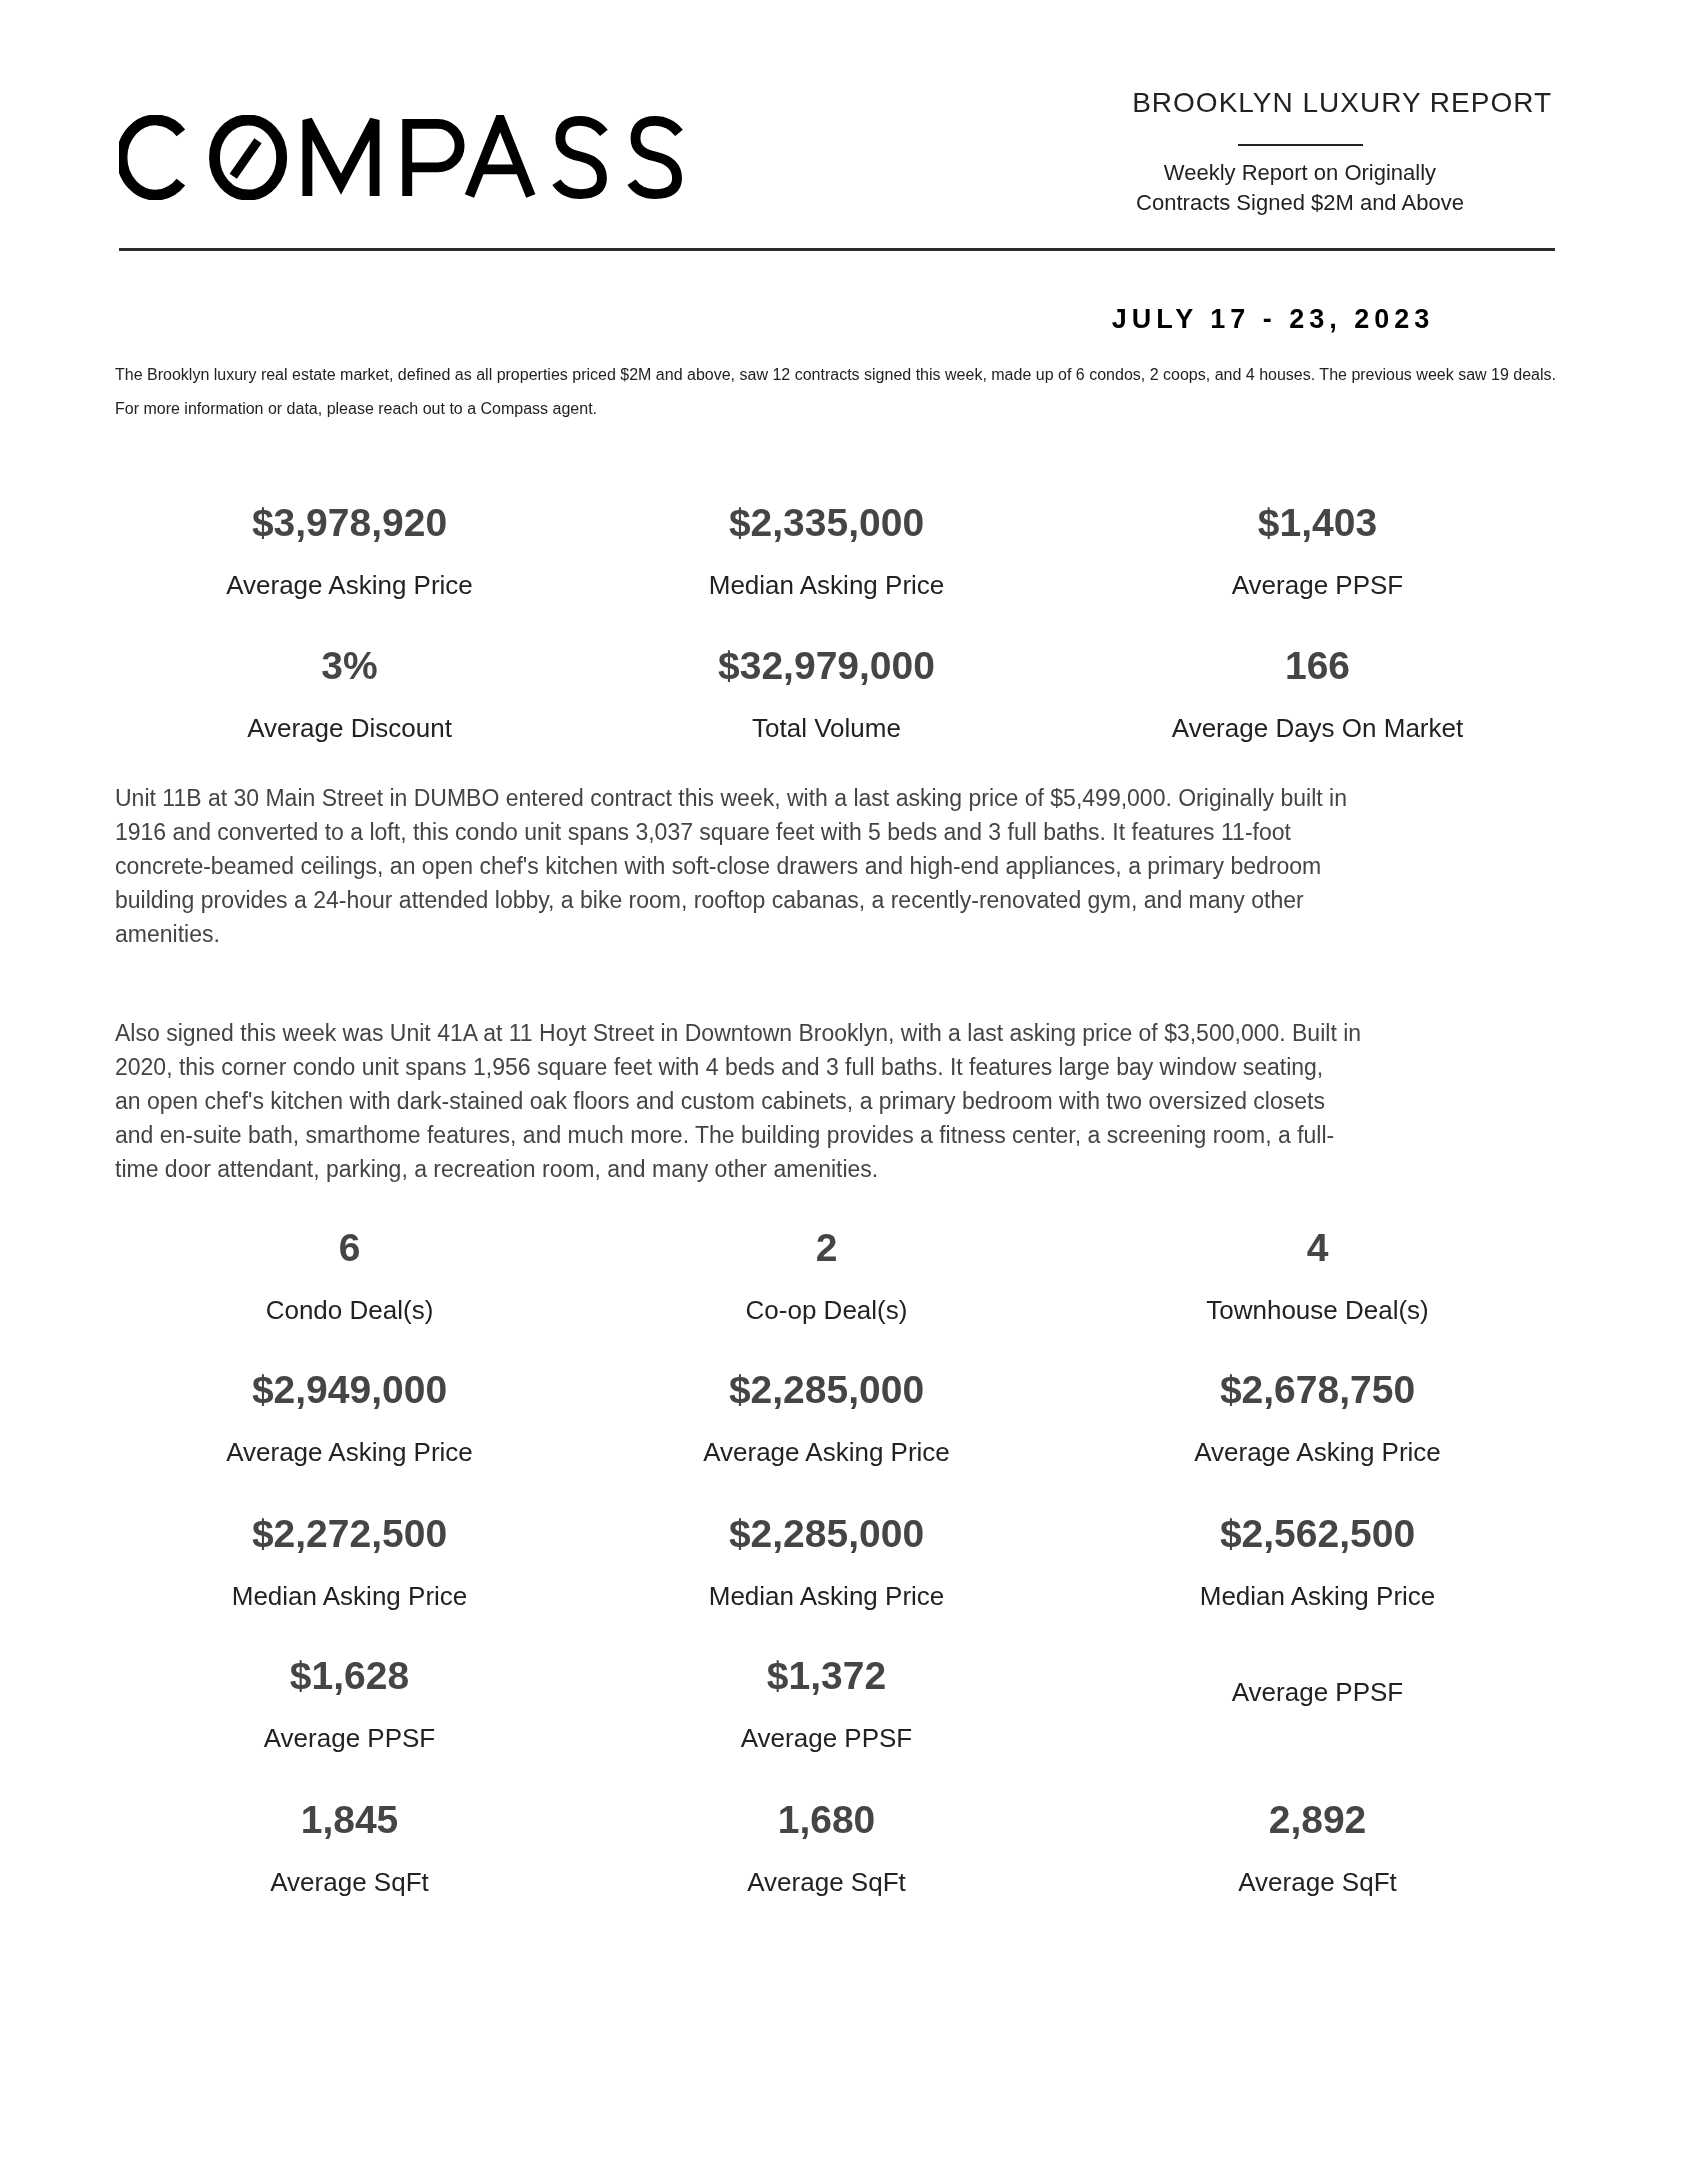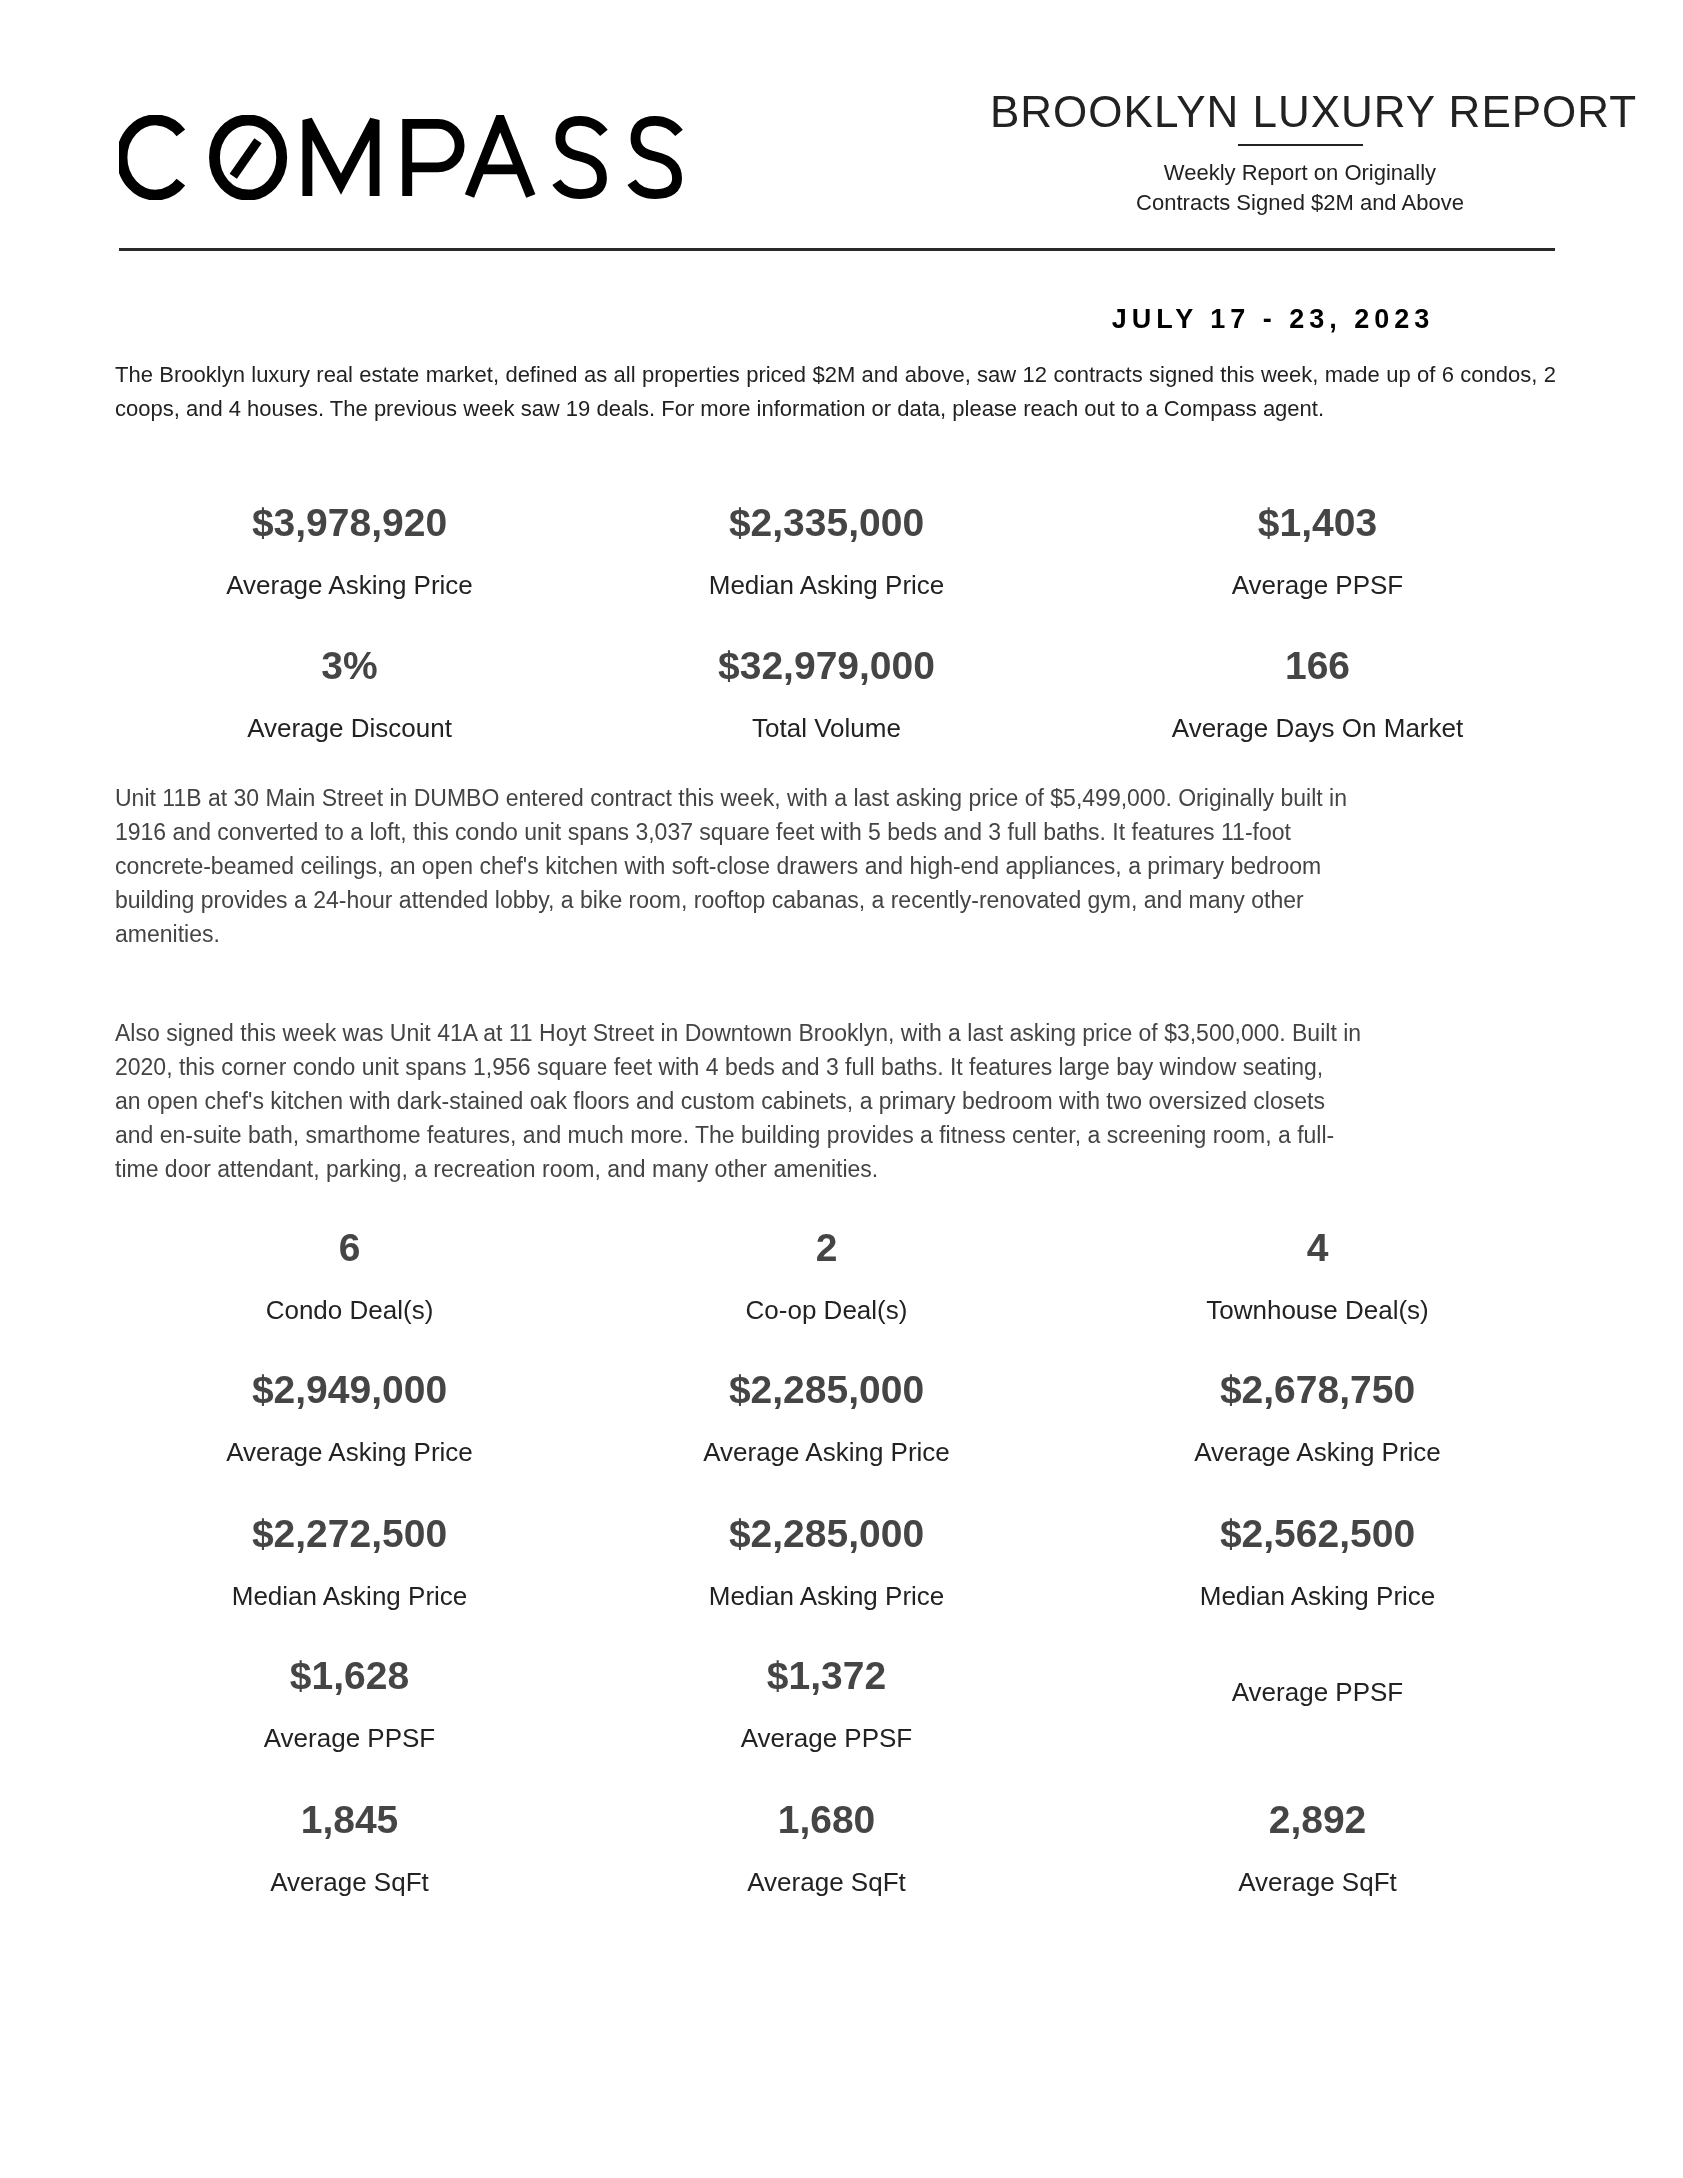--- a/index.html
+++ b/index.html
@@ -1,25 +1,25 @@
 <!DOCTYPE html>
 <html><head>
 <meta charset="utf-8">
 <style>
   html, body { margin: 0; padding: 0; background: #ffffff; }
   body { width: 1683px; height: 2178px; position: relative; overflow: hidden; font-family: "Liberation Sans", sans-serif; color: #222222; }
   .abs { position: absolute; }
   #logo { left: 119px; top: 115px; width: 614px; height: 85px; }
   #logo svg { width: 100%; height: 100%; display: block; }
-  #report-title { left: 990px; width: 562px; top: 87px; text-align: right; font-size: 44px; letter-spacing: 1px; color: #222; white-space: nowrap; }
+  #report-title { left: 990px; width: 562px; top: 87px; text-align: right; font-size: 28px; letter-spacing: 1px; color: #222; white-space: nowrap; }
   #title-rule { left: 1238px; width: 125px; top: 144px; height: 0; border-top: 2px solid #222; }
   #subtitle { left: 1040px; width: 520px; top: 158px; text-align: center; font-size: 22px; line-height: 30px; color: #222; }
   #header-rule { left: 119px; width: 1436px; top: 248px; height: 0; border-top: 3px solid #2a2a2a; }
   #date-range { left: 990px; width: 566px; top: 304px; text-align: center; font-size: 27px; font-weight: bold; letter-spacing: 5px; color: #000000; white-space: nowrap; }
-  #intro { left: 115px; width: 1441px; top: 358px; font-size: 22px; line-height: 34px; text-align: justify; color: #222; }
+  #intro { left: 115px; width: 1441px; top: 358px; font-size: 16px; line-height: 34px; text-align: justify; color: #222; }
   .para { left: 115px; width: 1455px; font-size: 23px; line-height: 34px; color: #444; }
   .para .ln { display: block; white-space: nowrap; }
   #para-dumbo { top: 781px; }
   #para-hoyt { top: 1016px; }
   .stat { position: absolute; width: 455px; margin-left: -228px; text-align: center; }
   .stat .val { display: block; font-size: 39px; font-weight: bold; color: #454545; line-height: 46px; height: 46px; white-space: nowrap; }
   .stat .lbl { display: block; font-size: 26px; color: #222; line-height: 34px; margin-top: 22px; white-space: nowrap; }
   .c0 { left: 350px; } .c1 { left: 827px; } .c2 { left: 1318px; }
 </style>
 </head>

